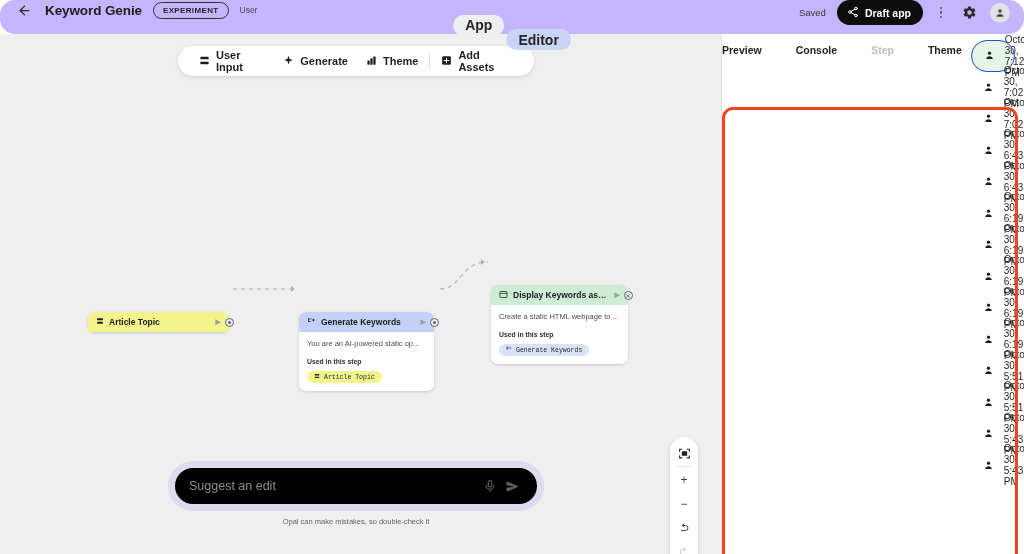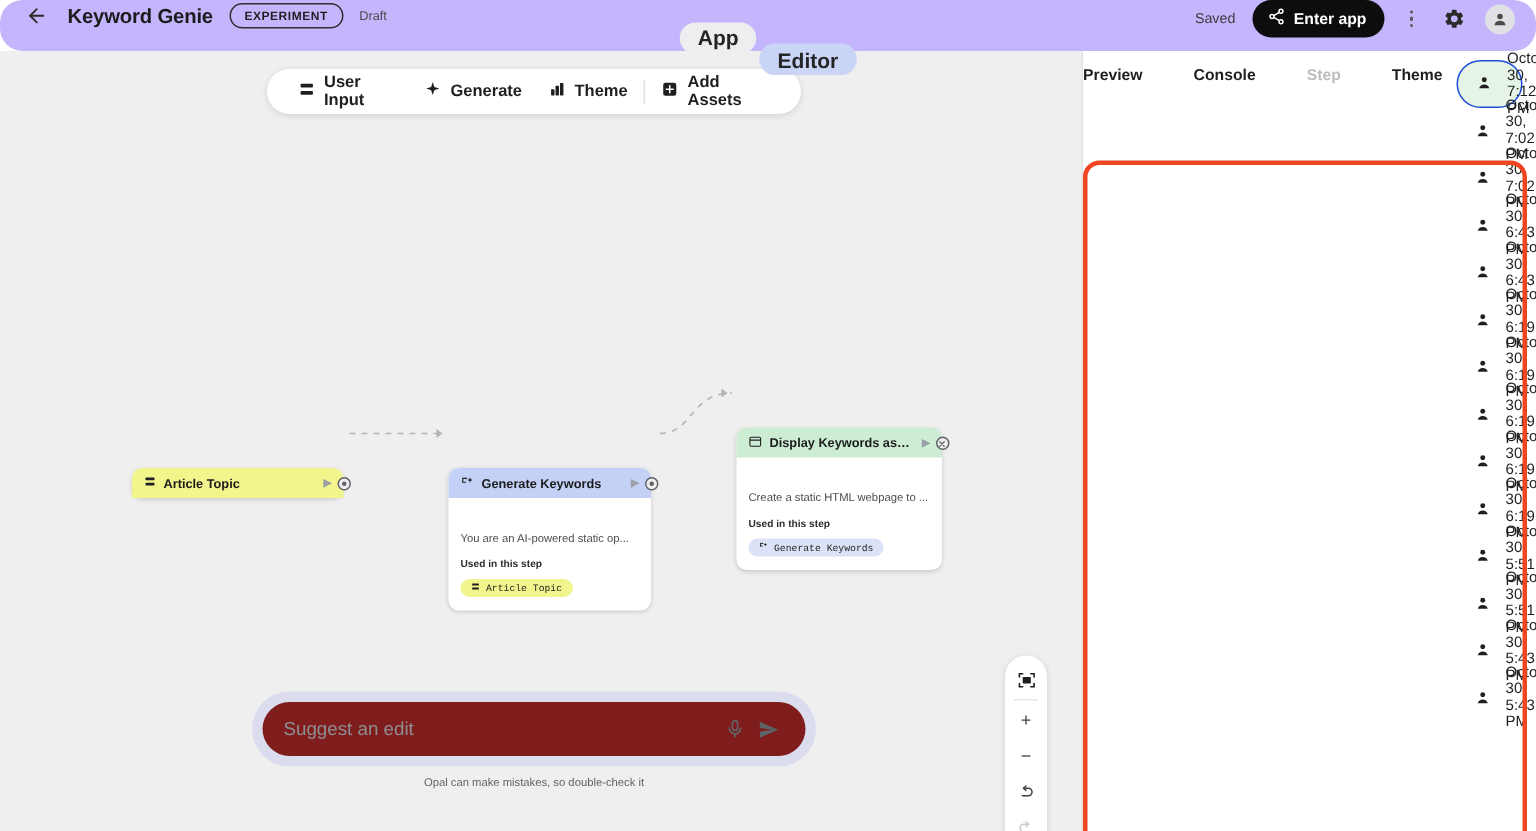--- a/index.html
+++ b/index.html
@@ -87,21 +87,21 @@
     position: absolute; background: #fff; border-radius: 7px;
     box-shadow: 0 1px 3px rgba(0,0,0,.16); overflow: visible; z-index: 4;
   }
   .node-head {
     height: 20px; display: flex; align-items: center; gap: 5px;
     padding: 0 6px 0 8px; border-radius: 7px 7px 0 0;
     font-size: 8.5px; font-weight: 700; color: #1c1c1c;
   }
   .node-head .nh-title { flex: 1; overflow: hidden; white-space: nowrap; text-overflow: ellipsis; }
   .nh-play { color: #9aa0a6; font-size: 7px; padding: 0 2px; cursor: pointer; }
-  .node-body { padding: 22px 8px 8px 8px; }
+  .node-body { padding: 7px 8px 8px 8px; }
   .node-desc {
     font-size: 7.5px; color: #4d4d4d; line-height: 1.35;
     overflow: hidden; white-space: nowrap; text-overflow: ellipsis;
   }
   .node-used-label { font-size: 6.8px; font-weight: 700; color: #2d2d2d; margin-top: 9px; }
   .chip {
     display: inline-flex; align-items: center; gap: 4px; margin-top: 6px;
     padding: 2px 7px; border-radius: 9px;
     font-family: "Liberation Mono", monospace; font-size: 6.5px; color: #272727;
   }
@@ -133,22 +133,22 @@
 
   
   .prompt-wrap {
     position: absolute; left: 50%; transform: translateX(-50%); bottom: 28px;
     width: 376px; z-index: 7;
   }
   .prompt-outer {
     background: #dcdcef; border-radius: 26px; padding: 7px;
   }
   .prompt-inner {
-    background: #7f1d1d; border-radius: 20px; height: 36px;
-    display: flex; align-items: center; padding: 0 14px;
+    background: #000000; border-radius: 20px; height: 36px;
+    display: flex; align-items: center; padding: 0 14px; text-decoration: underline;
   }
   .prompt-placeholder { flex: 1; font-size: 12.5px; color: #8e8e93; }
   .prompt-icon { width: 22px; display: flex; align-items: center; justify-content: center; color: #5f6368; cursor: pointer; }
   .prompt-note {
     text-align: center; font-size: 7.5px; color: #5f6368; margin-top: 6px;
   }
 
   
   .rail { width: 10px; flex: 0 0 10px; background: #efeff0; border-right: 1px solid #e2e2e2; }
   .right-panel {
@@ -189,40 +189,40 @@
   <div class="header">
     <div class="hdr-left">
       <div class="back-btn">
         <svg width="15" height="15" viewBox="0 0 24 24" fill="none" stroke="currentColor" stroke-width="2" stroke-linecap="round" stroke-linejoin="round">
             <path d="M19 12H5"></path>
             <path d="M12 19l-7-7 7-7"></path>
           </svg>
       </div>
       <div class="app-title">Keyword Genie</div>
       <div class="exp-badge">EXPERIMENT</div>
-      <div class="draft-label">Draft</div>
+      <div class="draft-label">User</div>
     </div>
 
     <div class="hdr-center">
       <div class="seg app">App</div>
       <div class="seg editor">Editor</div>
     </div>
 
     <div class="hdr-right">
       <div class="saved-label">Saved</div>
       <div class="share-btn">
         <span>
           <svg width="12" height="12" viewBox="0 0 24 24" fill="none" stroke="currentColor" stroke-width="2" stroke-linecap="round" stroke-linejoin="round">
               <circle cx="18" cy="5" r="2.6"></circle>
               <circle cx="6" cy="12" r="2.6"></circle>
               <circle cx="18" cy="19" r="2.6"></circle>
               <path d="M8.3 10.8l7.4-4.3M8.3 13.2l7.4 4.3"></path>
             </svg>
         </span>
-        <span>Enter app</span>
+        <span>Draft app</span>
       </div>
       <div class="kebab">
           <i></i>
           <i></i>
           <i></i>
         </div>
       <div class="gear-btn">
         <svg width="15" height="15" viewBox="0 0 24 24" fill="#2b2b2b">
             <path d="M19.14 12.94a7.07 7.07 0 000-1.88l2.03-1.58a.5.5 0 00.12-.64l-1.92-3.32a.5.5 0 00-.6-.22l-2.39.96a7.03 7.03 0 00-1.62-.94l-.36-2.54a.5.5 0 00-.5-.42h-3.84a.5.5 0 00-.5.42l-.36 2.54c-.58.24-1.12.56-1.62.94l-2.39-.96a.5.5 0 00-.6.22L2.7 8.84a.5.5 0 00.12.64l2.03 1.58a7.07 7.07 0 000 1.88L2.82 14.52a.5.5 0 00-.12.64l1.92 3.32c.13.22.39.3.6.22l2.39-.96c.5.38 1.04.7 1.62.94l.36 2.54c.04.24.25.42.5.42h3.84c.25 0 .46-.18.5-.42l.36-2.54c.58-.24 1.12-.56 1.62-.94l2.39.96c.21.08.47 0 .6-.22l1.92-3.32a.5.5 0 00-.12-.64l-2.06-1.58zM12 15.6A3.6 3.6 0 1115.6 12 3.6 3.6 0 0112 15.6z"></path>
           </svg>

